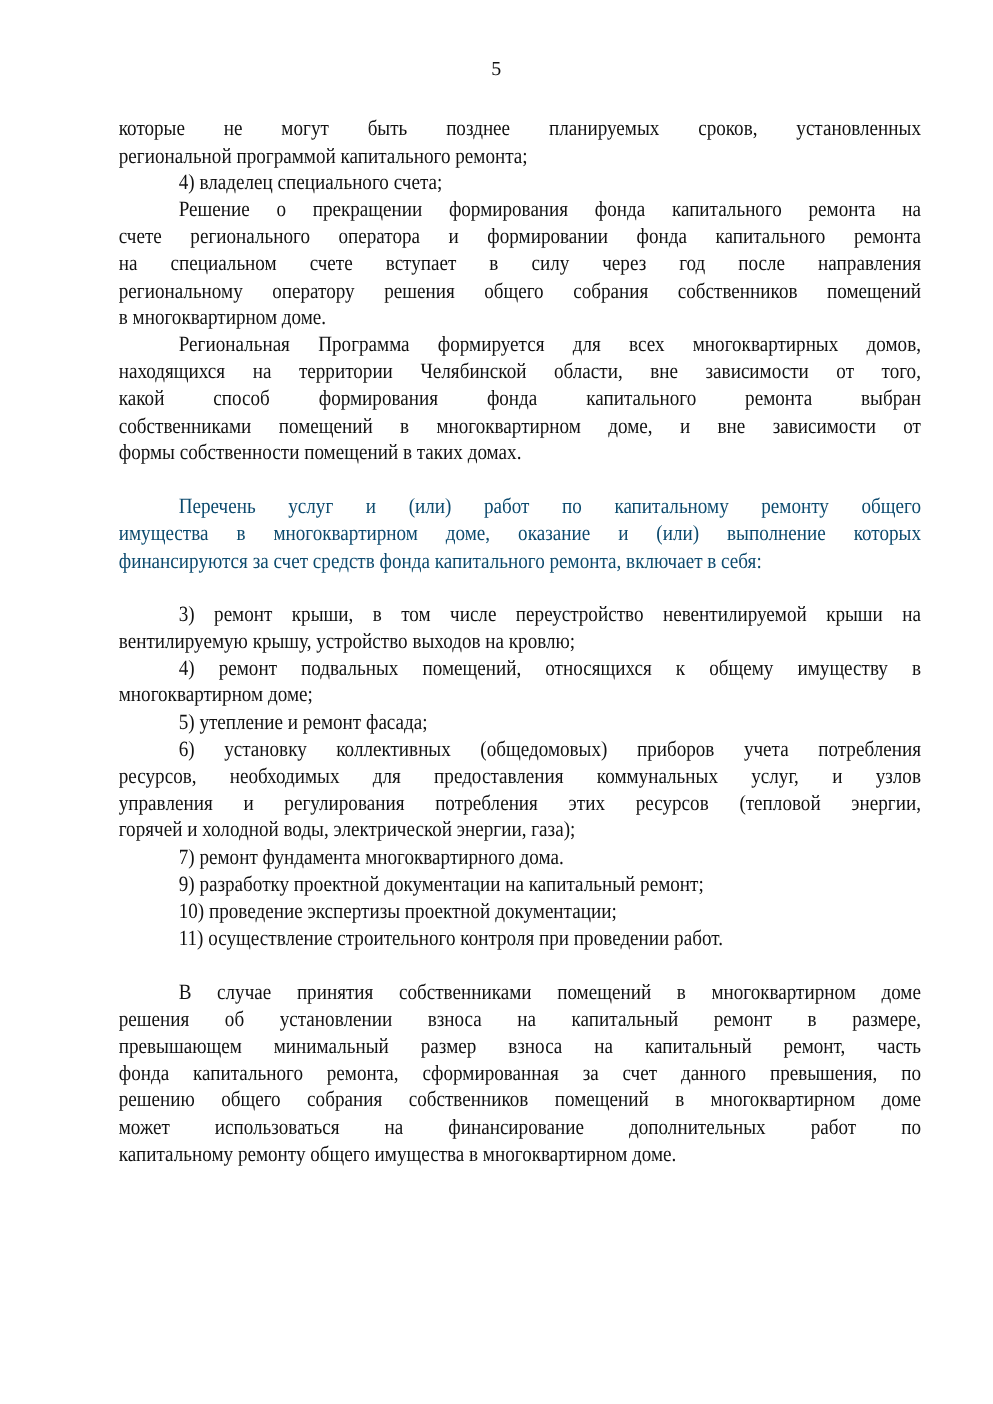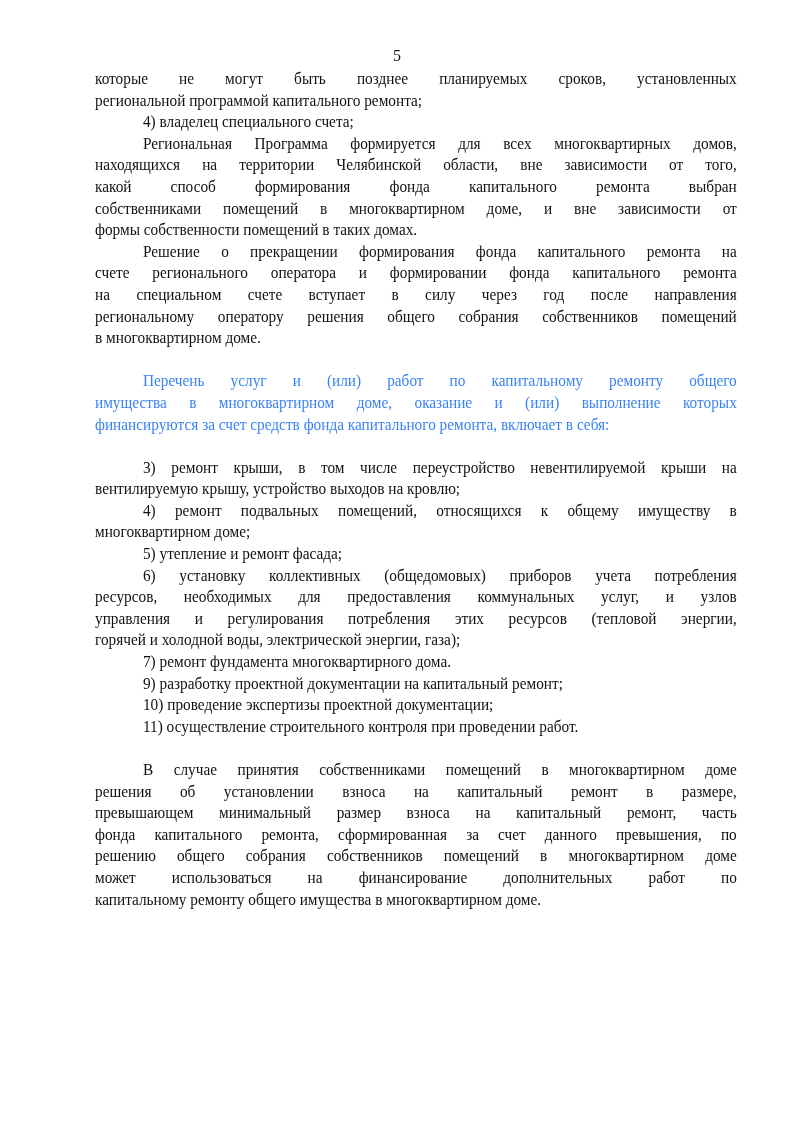--- a/index.html
+++ b/index.html
@@ -6,57 +6,57 @@
   body { width: 794px; height: 1123px; position: relative; overflow: hidden; }
   .page {
     position: absolute; left: 0; top: 0; width: 794px; height: 1123px; background: #fff;
     font-family: "Liberation Serif", "DejaVu Serif", serif;
     color: #111;
   }
   .page-number {
     position: absolute; top: 47px; left: 0; width: 794px; text-align: center;
     font-size: 16px; line-height: 18px;
   }
-  .body { position: absolute; left: 95px; top: 68px; width: 642px; }
+  .body { position: absolute; left: 95px; top: 92px; width: 642px; }
   .line {
     display: block; height: 21.6px; line-height: 21.6px; white-space: nowrap;
     font-size: 17.4px; transform-origin: left center; transform: scaleX(0.88);
     width: 113.6%; text-align: justify; text-align-last: justify;
   }
   .line.last { text-align-last: left; }
   .line.ind { padding-left: 54.5px; width: calc(113.6% - 54.5px); }
   .gap { height: 21.6px; }
-  .blue { color: #3b82f6; }
+  .blue { color: #0c4a6e; }
 </style>
 </head>
 <body>
 
 <div class="page">
   <div class="page-number">5</div>
   <div class="body" id="doc-body">
       <div>
         <span class="line">которые не могут быть позднее планируемых сроков, установленных</span>
         <span class="line last">региональной программой капитального ремонта;</span>
       </div>
       <div>
         <span class="line ind last">4) владелец специального счета;</span>
       </div>
       <div>
+        <span class="line ind">Решение о прекращении формирования фонда капитального ремонта на</span>
+        <span class="line">счете регионального оператора и формировании фонда капитального ремонта</span>
+        <span class="line">на специальном счете вступает в силу через год после направления</span>
+        <span class="line">региональному оператору решения общего собрания собственников помещений</span>
+        <span class="line last">в многоквартирном доме.</span>
+      </div>
+      <div>
         <span class="line ind">Региональная Программа формируется для всех многоквартирных домов,</span>
         <span class="line">находящихся на территории Челябинской области, вне зависимости от того,</span>
         <span class="line">какой способ формирования фонда капитального ремонта выбран</span>
         <span class="line">собственниками помещений в многоквартирном доме, и вне зависимости от</span>
         <span class="line last">формы собственности помещений в таких домах.</span>
-      </div>
-      <div>
-        <span class="line ind">Решение о прекращении формирования фонда капитального ремонта на</span>
-        <span class="line">счете регионального оператора и формировании фонда капитального ремонта</span>
-        <span class="line">на специальном счете вступает в силу через год после направления</span>
-        <span class="line">региональному оператору решения общего собрания собственников помещений</span>
-        <span class="line last">в многоквартирном доме.</span>
       </div>
       <div class="gap"></div>
       <div class="blue">
         <span class="line ind">Перечень услуг и (или) работ по капитальному ремонту общего</span>
         <span class="line">имущества в многоквартирном доме, оказание и (или) выполнение которых</span>
         <span class="line last">финансируются за счет средств фонда капитального ремонта, включает в себя:</span>
       </div>
       <div class="gap"></div>
       <div>
         <span class="line ind">3) ремонт крыши, в том числе переустройство невентилируемой крыши на</span>

